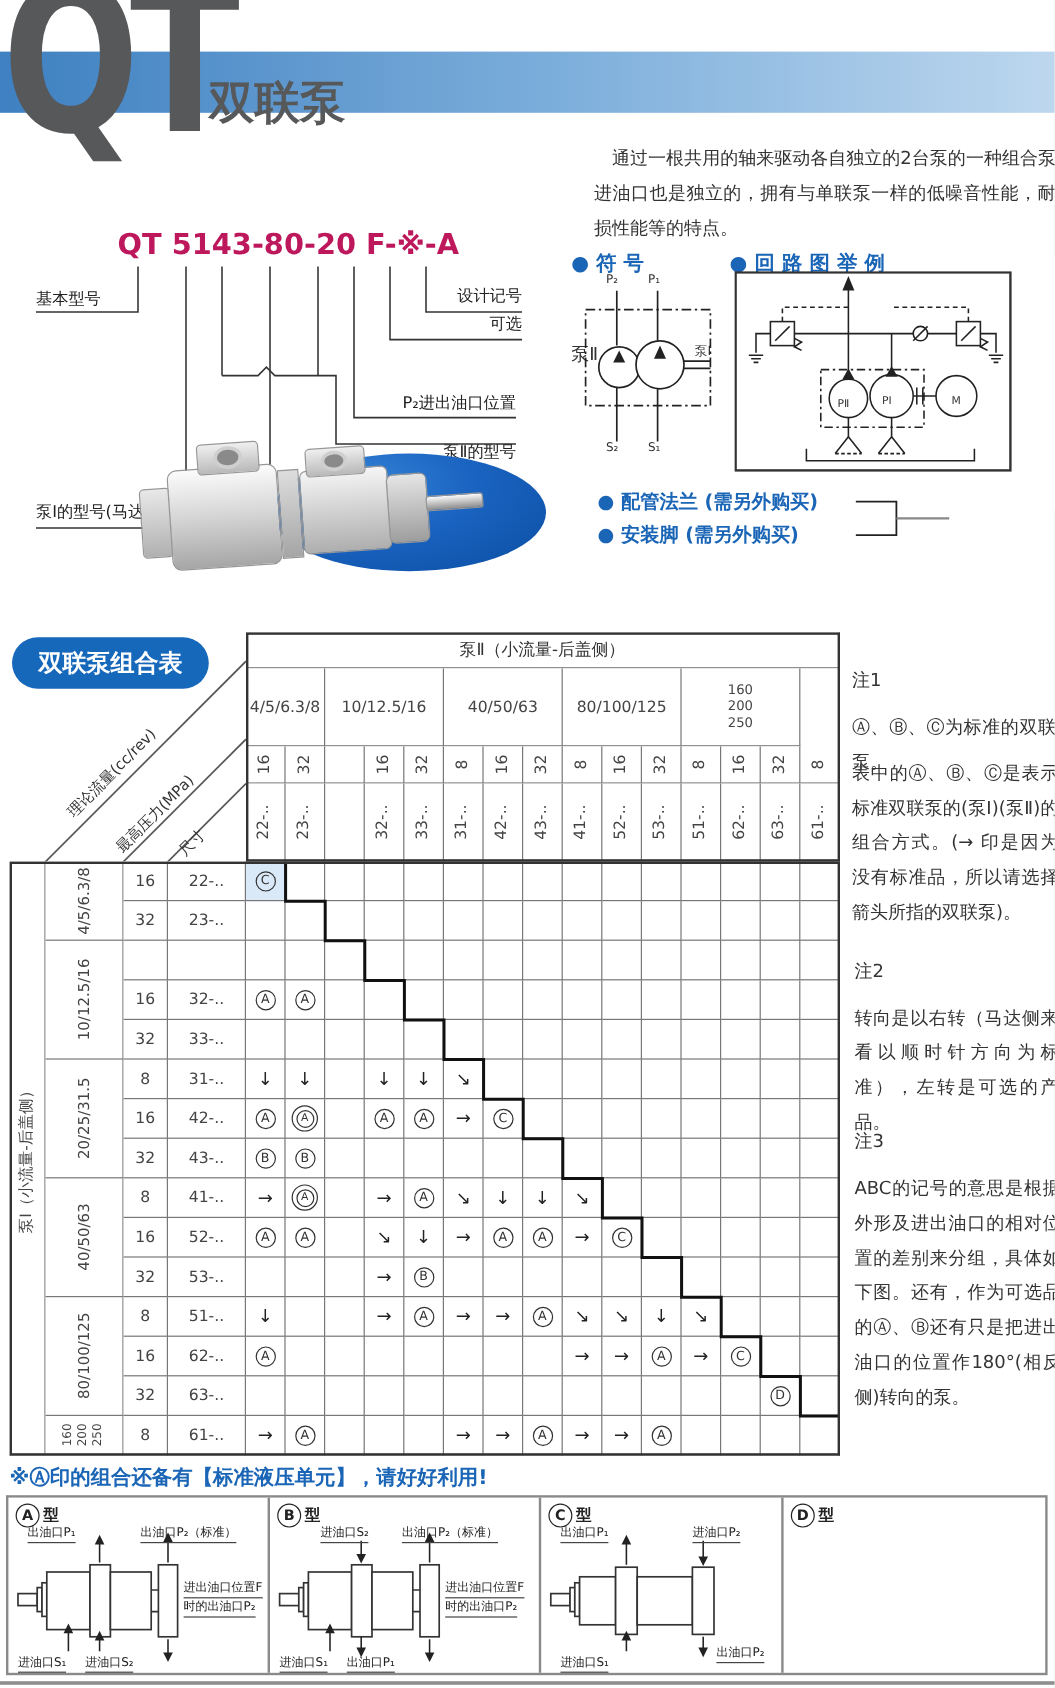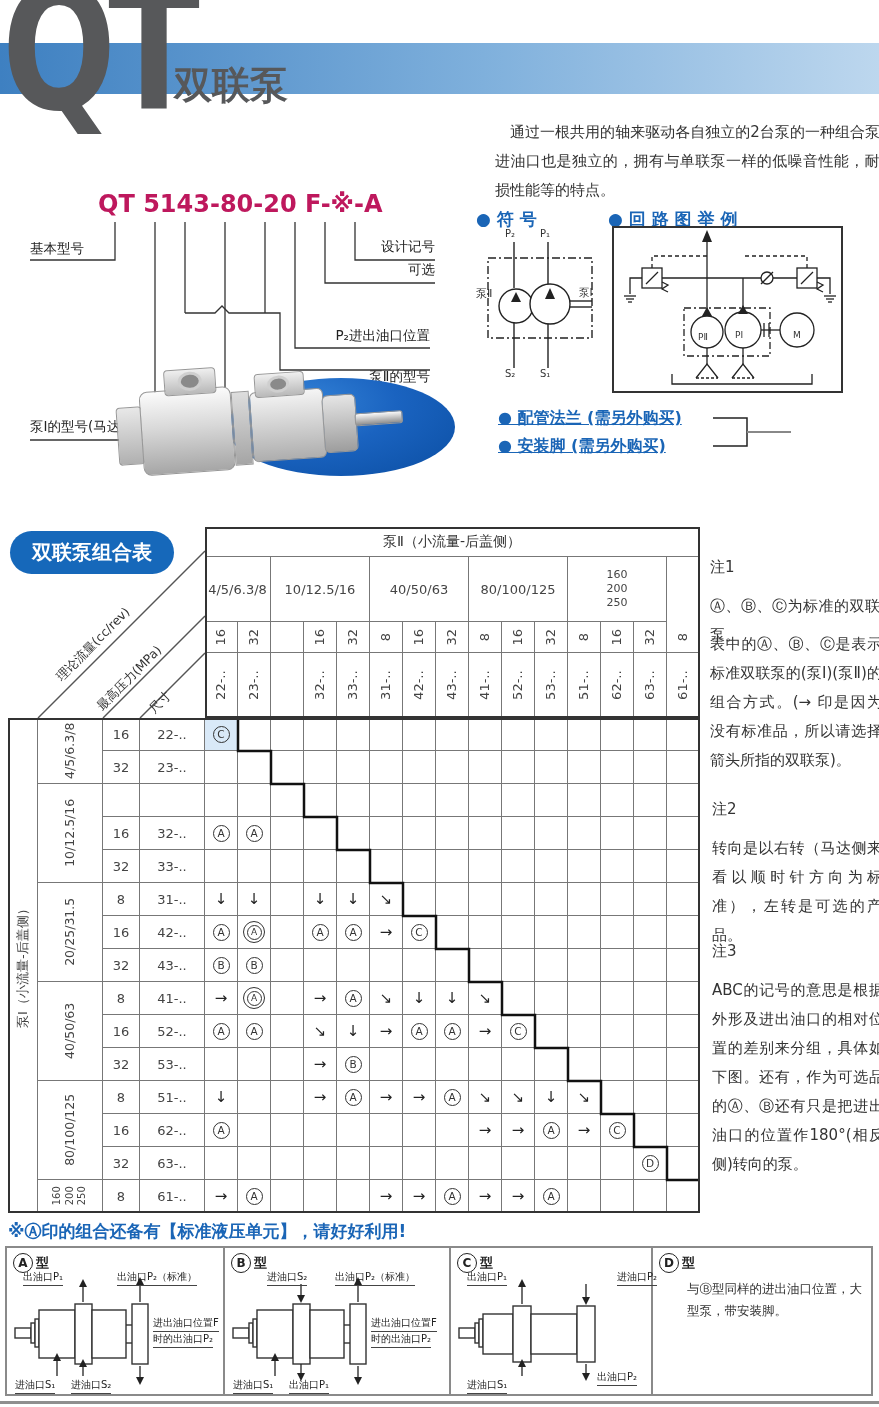--- a/index.html
+++ b/index.html
@@ -13,21 +13,21 @@
   .qt-sub{left:174px;top:60px;font-size:38px;font-weight:bold;color:#57585a;z-index:2;}
   
   .sec-title{left:30px;top:146px;font-size:22px;font-weight:bold;color:#000;}
   .model-wrap{left:10px;top:190px;width:470px;height:266px;}
   .model-code{position:absolute;left:88px;top:0;font-size:24px;font-weight:bold;color:#be185d;white-space:nowrap;}
   .mlabel{position:absolute;font-size:13.5px;color:#222;white-space:nowrap;}
   .r{text-align:right;}
   
   .intro{left:476px;top:118px;width:400px;font-size:15px;line-height:29px;color:#333;text-align:justify;margin-left:19px;}
   .blue-h{font-size:17px;font-weight:bold;color:#1a65b6;white-space:nowrap;}
-  .acc-label{font-size:16px;font-weight:bold;color:#1a65b6;white-space:nowrap;text-decoration:underline;}
+  .acc-label{font-size:16px;font-weight:bold;color:#1a65b6;white-space:nowrap;}
   .diagram-wrap{position:absolute;}
   .dlabel{position:absolute;font-size:10px;color:#333;white-space:nowrap;}
   
   .photo{left:105px;top:358px;width:350px;height:135px;}
   .photo .ellipse{position:absolute;left:122px;top:20px;width:228px;height:98px;border-radius:50%;
       background:radial-gradient(ellipse at 30% 25%,#3584d8 0%,#1a63c0 45%,#0b4ea2 100%);}
   .pump-art{position:absolute;left:0;top:0;width:310px;height:135px;transform:rotate(-4deg);}
   .pp{position:absolute;border:1px solid #979797;box-sizing:border-box;}
   
   .combo-badge{left:10px;top:531px;background:#1668ba;color:#fff;font-size:20px;font-weight:bold;
@@ -111,21 +111,21 @@
       <div class="pp" style="left:250px;top:62px;width:48px;height:13px;background:linear-gradient(#fafafa,#8d8d8d);border-radius:3px;"></div>
     </div>
   </div>
 
   <div class="abs intro">　通过一根共用的轴来驱动各自独立的2台泵的一种组合泵。进油口也是独立的，拥有与单联泵一样的低噪音性能，耐磨损性能等的特点。</div>
 
   <div class="abs blue-h" style="left:476px;top:208px;">● 符 号</div>
   <div class="abs diagram-wrap" style="left:478px;top:230px;width:125px;height:160px;">
     <span class="dlabel" style="left:27px;top:-2px;border:none;">P₂</span>
     <span class="dlabel" style="left:62px;top:-2px;border:none;">P₁</span>
-    <span class="dlabel" style="left:-2px;top:56px;border:none;font-size:11px;">泵Ⅱ</span>
+    <span class="dlabel" style="left:-2px;top:56px;border:none;font-size:15px;">泵Ⅱ</span>
     <span class="dlabel" style="left:101px;top:56px;border:none;font-size:10.5px;">泵Ⅰ</span>
     <span class="dlabel" style="left:27px;top:138px;border:none;">S₂</span>
     <span class="dlabel" style="left:62px;top:138px;border:none;">S₁</span>
     <svg width="125" height="145" viewBox="0 0 125 145" style="position:absolute;left:0;top:12px;">
       <g stroke="#222" stroke-width="1.4" fill="none">
         <line x1="36" y1="0" x2="36" y2="46"></line>
         <line x1="70" y1="0" x2="70" y2="42"></line>
         <rect x="10" y="16" width="104" height="80" stroke-dasharray="8 3 2 3"></rect>
         <circle cx="38" cy="64" r="17" fill="#fff"></circle>
         <circle cx="72" cy="62" r="20" fill="#fff"></circle>
@@ -893,21 +893,21 @@
           <polygon points="40,91 48,91 44,83" fill="#222"></polygon>
           <polygon points="66,103 74,103 70,111" fill="#222"></polygon>
         </svg>
       </div>
     </div>
 
     <div class="type-sec" style="left:450px;">
       <span class="tbadge">C</span><span class="tword">型</span>
       <div class="tdiag">
         <span class="plabel" style="left:10px;top:0;">出油口P₁</span>
-        <span class="plabel" style="left:120px;top:0;margin-left:40px;">进油口P₂</span>
+        <span class="plabel" style="left:120px;top:0;">进油口P₂</span>
         <span class="plabel" style="left:10px;top:108px;">进油口S₁</span>
         <span class="plabel" style="left:140px;top:100px;">出油口P₂</span>
         <svg width="215" height="122" viewBox="0 0 215 122">
           <g stroke="#333" stroke-width="1.4" fill="#fff">
             <rect x="2" y="58" width="16" height="10"></rect>
               <rect x="18" y="53" width="4" height="20"></rect>
               <rect x="22" y="49" width="4" height="28"></rect>
             <rect x="26" y="44" width="30" height="40"></rect>
               <rect x="56" y="36" width="18" height="56"></rect>
             <rect x="74" y="44" width="46" height="40"></rect>
@@ -922,18 +922,17 @@
           <polygon points="61,17 69,17 65,9" fill="#222"></polygon>
           <polygon points="125,27 133,27 129,35" fill="#222"></polygon>
           <polygon points="61,97 69,97 65,89" fill="#222"></polygon>
           <polygon points="125,103 133,103 129,111" fill="#222"></polygon>
         </svg>
       </div>
     </div>
 
     <div class="type-sec" style="left:652px;">
       <span class="tbadge">D</span><span class="tword">型</span>
-      <div class="dtext">与Ⓑ型同样的进出油口位置，大型泵，带安装脚。</div>
     </div>
   </div>
 
   <div class="abs bottom-bar"></div>
 </div>
 
 </body></html>

